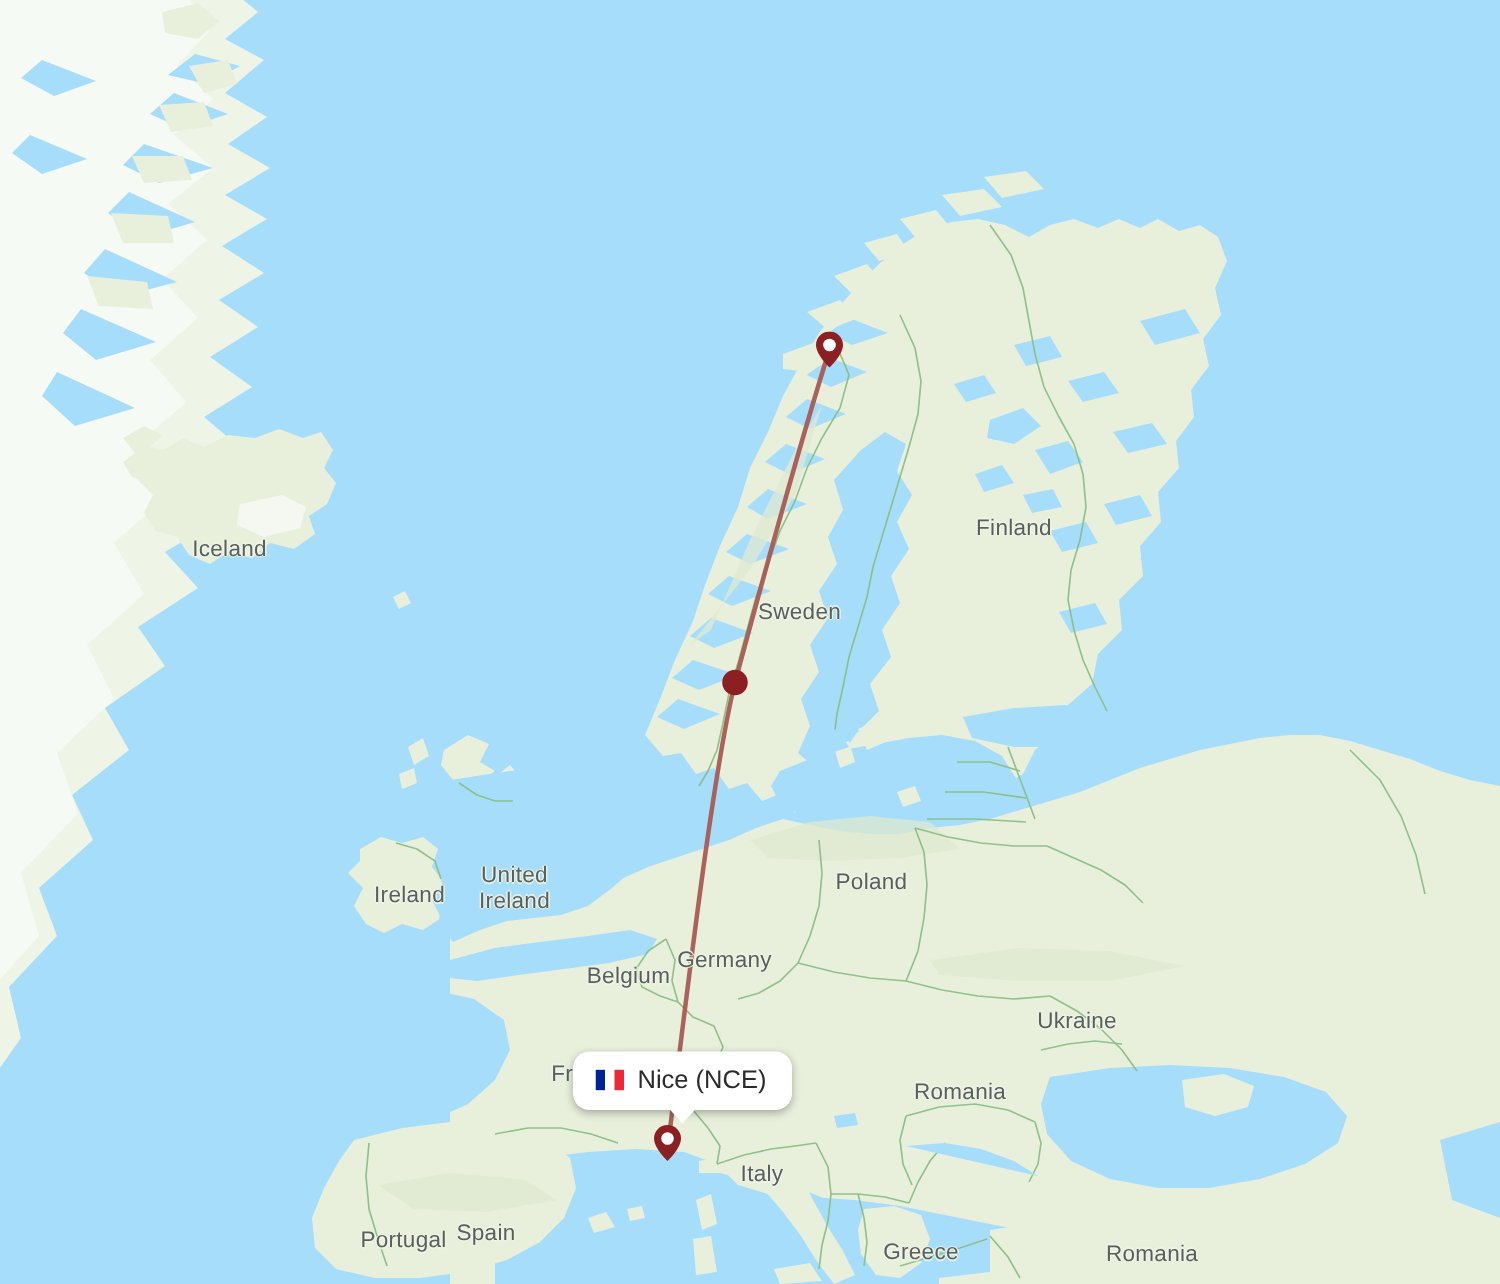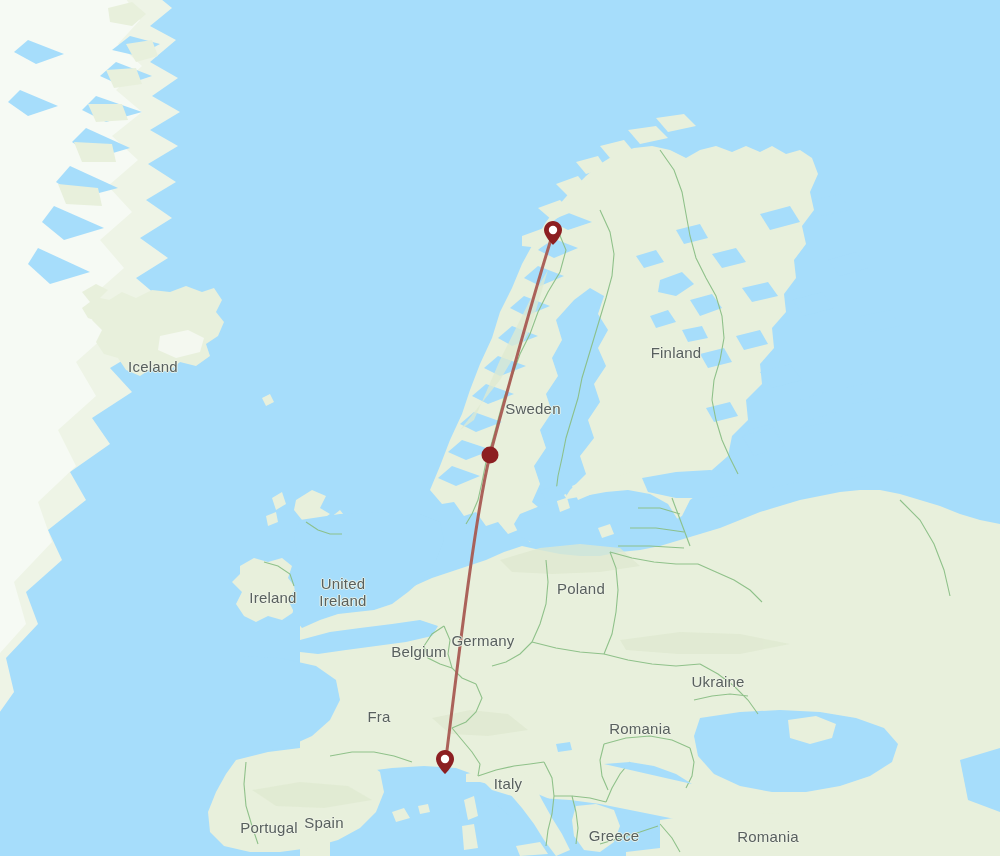--- a/index.html
+++ b/index.html
@@ -441,14 +441,23 @@
     </div>
 
     <div class="pin" style="left:445px; top:774px;">
       <svg viewBox="0 0 18 24" width="18" height="24">
         <path d="M9 0 C4 0 0 4 0 9 C0 15.5 9 24 9 24 C9 24 18 15.5 18 9 C18 4 14 0 9 0 Z" fill="#8c1f22"></path>
         <circle cx="9" cy="9" r="4.2" fill="#ffffff"></circle>
       </svg>
     </div>
 
 
+    <div class="popup" style="left:382px; top:701px;">
+      <svg class="flag" viewBox="0 0 22 16">
+        <rect x="0" y="0" width="7.34" height="16" fill="#002395"></rect>
+        <rect x="7.34" y="0" width="7.33" height="16" fill="#ffffff"></rect>
+        <rect x="14.67" y="0" width="7.33" height="16" fill="#ed2939"></rect>
+      </svg>
+      <span class="popup-text">Nice (NCE)</span>
+      <span class="tip"></span>
+    </div>
 
 </div>
 
 </body></html>

